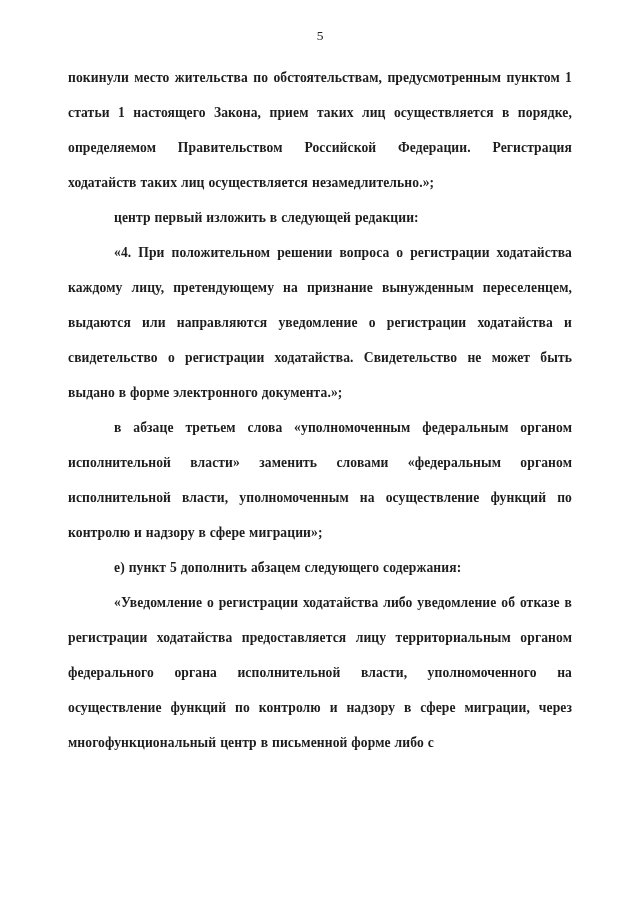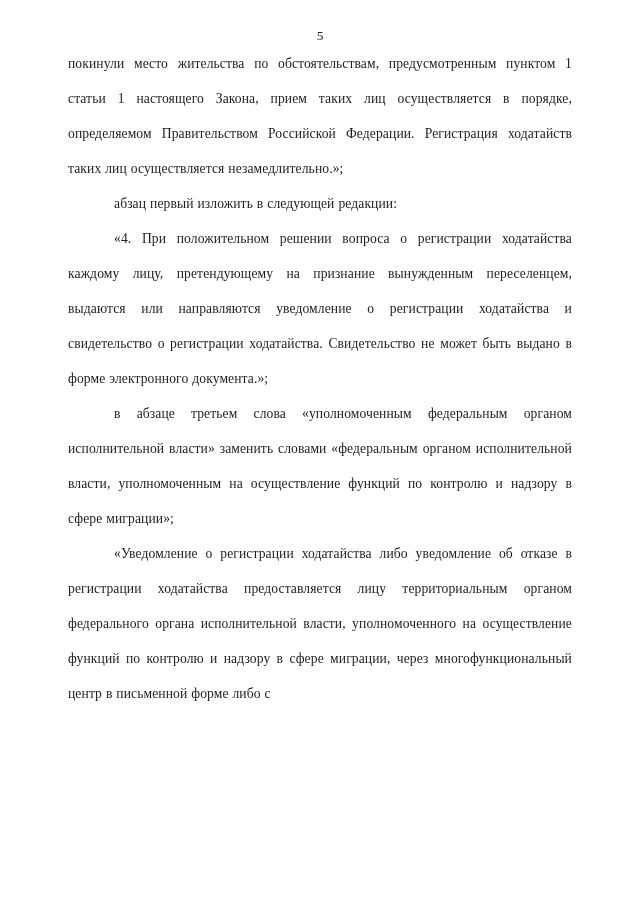--- a/index.html
+++ b/index.html
@@ -27,23 +27,24 @@
     top: 28px;
     left: 0;
     width: 640px;
     text-align: center;
     font-size: 13.5px;
     color: #222;
     letter-spacing: 0;
   }
   .body-text {
     position: absolute;
-    top: 46px;
+    top: 60px;
     left: 68px;
     width: 504px;
+    font-weight: bold;
   }
   p.para {
     margin: 0;
     padding: 0;
     font-size: 13.6px;
     line-height: 35px;
     text-align: justify;
     text-align-last: left;
     text-justify: inter-word;
     color: #1d1d1d;
@@ -63,19 +64,20 @@
 </style>
 </head>
 <body>
 
 <div class="page">
 
   <div class="page-number">5</div>
 
   <div class="body-text">
     <p class="para">покинули место жительства по обстоятельствам, предусмотренным пунктом 1 статьи 1 настоящего Закона, прием таких лиц осуществляется в порядке, определяемом Правительством Российской Федерации. Регистрация ходатайств таких лиц осуществляется незамедлительно.»;</p>
-    <p class="para indent">абзац первый изложить в следующей редакции:</p>
+    <p class="para indent">центр первый изложить в следующей редакции:</p>
     <p class="para indent">«4. При положительном решении вопроса о регистрации ходатайства каждому лицу, претендующему на признание вынужденным переселенцем, выдаются или направляются уведомление о регистрации ходатайства и свидетельство о регистрации ходатайства. Свидетельство не может быть выдано в форме электронного документа.»;</p>
     <p class="para indent">в абзаце третьем слова «уполномоченным федеральным органом исполнительной власти» заменить словами «федеральным органом исполнительной власти, уполномоченным на осуществление функций по контролю и надзору в сфере миграции»;</p>
+    <p class="para indent">е) пункт 5 дополнить абзацем следующего содержания:</p>
     <p class="para indent last-justify">«Уведомление о регистрации ходатайства либо уведомление об отказе в регистрации ходатайства предоставляется лицу территориальным органом федерального органа исполнительной власти, уполномоченного на осуществление функций по контролю и надзору в сфере миграции, через многофункциональный центр в письменной форме либо с</p>
   </div>
 
 </div>
 
 </body></html>

